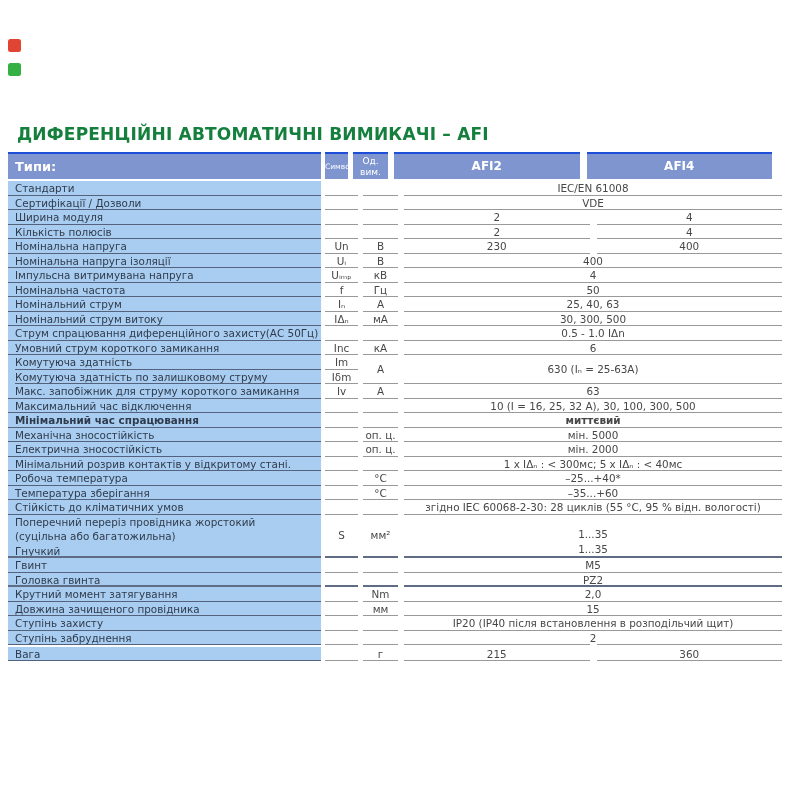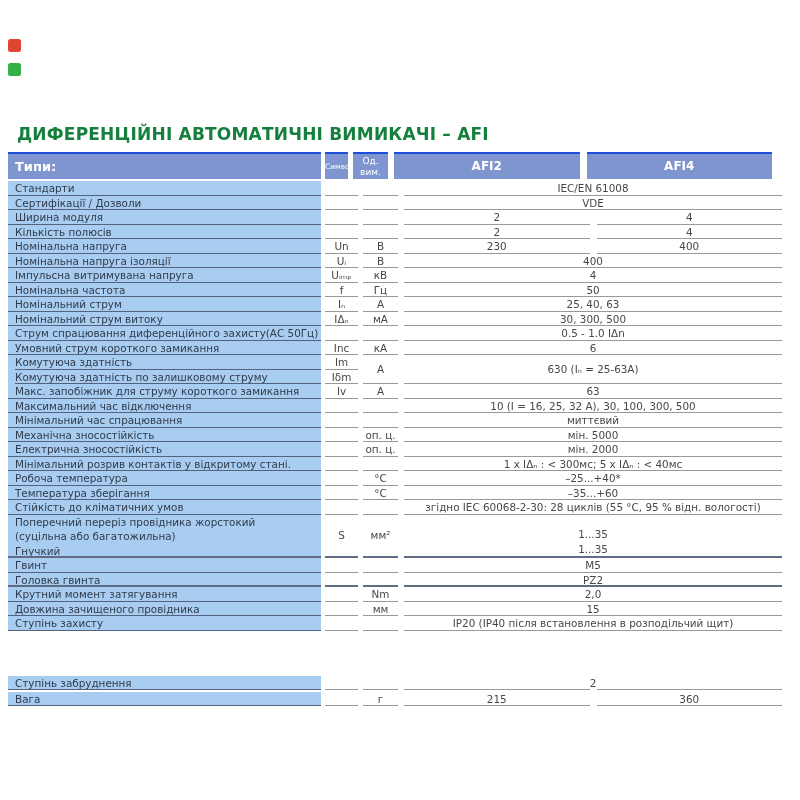--- a/index.html
+++ b/index.html
@@ -224,21 +224,21 @@
         </div>
         <div class="trow" style="height: 14.5px;">
           <div class="c-lbl line u-dk ">Максимальний час відключення</div>
           <div class="cg g4"></div>
           <div class="c-sym line u-ln "></div>
           <div class="cg g5"></div>
           <div class="c-unit line u-ln "></div>
           <div class="cg g6"></div>
           <div class="c-vals line u-ln">10 (I = 16, 25, 32 А), 30, 100, 300, 500</div>
         </div>
-        <div class="trow" style="height: 14.5px;">
+        <div class="trow" style="height: 14.5px; font-weight: bold;">
           <div class="c-lbl line u-dk ">Мінімальний час спрацювання</div>
           <div class="cg g4"></div>
           <div class="c-sym line u-ln "></div>
           <div class="cg g5"></div>
           <div class="c-unit line u-ln "></div>
           <div class="cg g6"></div>
           <div class="c-vals line u-ln">миттєвий</div>
         </div>
         <div class="trow" style="height: 14.5px;">
           <div class="c-lbl line u-dk ">Механічна зносостійкість</div>
@@ -349,21 +349,21 @@
         </div>
         <div class="trow" style="height: 14.5px;">
           <div class="c-lbl line u-dk ">Ступінь захисту</div>
           <div class="cg g4"></div>
           <div class="c-sym line u-ln "></div>
           <div class="cg g5"></div>
           <div class="c-unit line u-ln "></div>
           <div class="cg g6"></div>
           <div class="c-vals line u-ln">IP20 (IP40 після встановлення в розподільчий щит)</div>
         </div>
-        <div class="trow" style="height: 16px; margin-top: 45px;">
+        <div class="trow" style="height: 16px;">
           <div class="c-lbl line u-dk ">Ступінь забруднення</div>
           <div class="cg g4"></div>
           <div class="c-sym line u-ln "></div>
           <div class="cg g5"></div>
           <div class="c-unit line u-ln "></div>
           <div class="cg g6"></div>
           <div class="c-vals line halves gaprow">
             <div class="half line u-ln"></div>
             <div class="half line u-ln"></div>
             <div class="gaptext">2</div>

